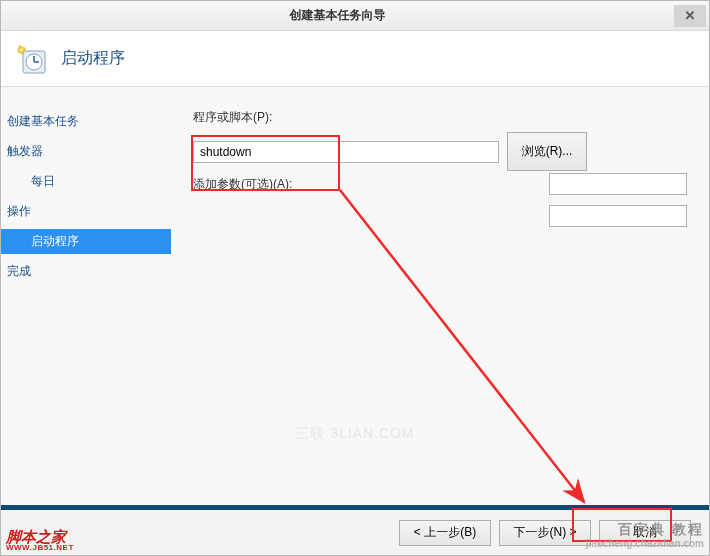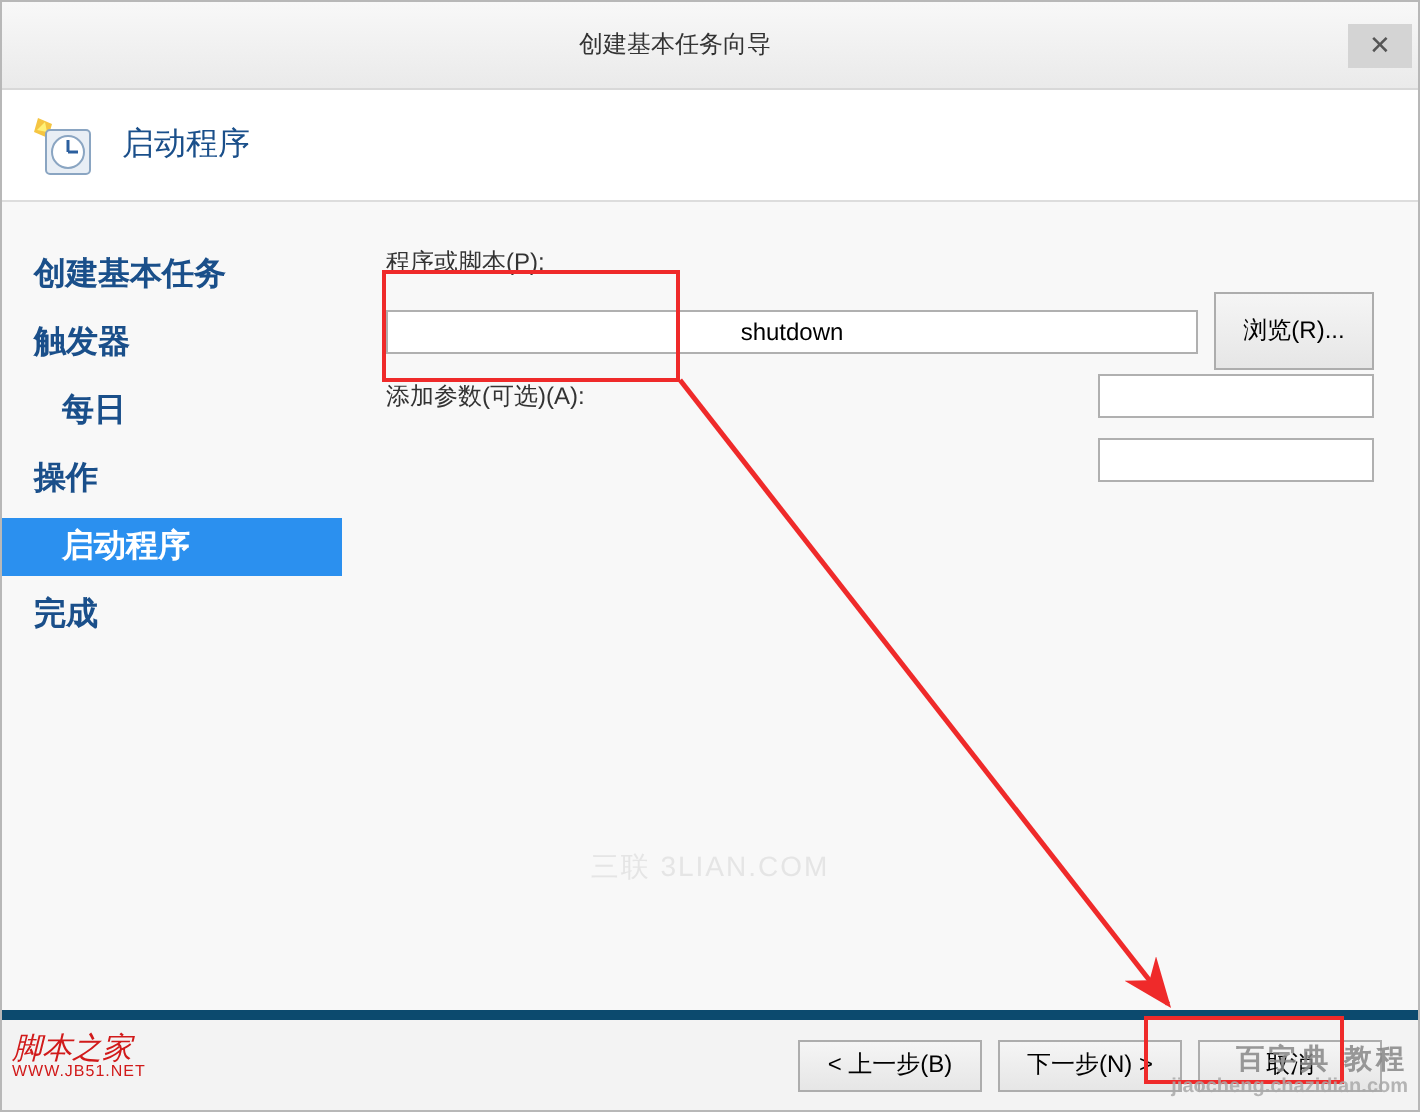--- a/index.html
+++ b/index.html
@@ -14,26 +14,27 @@
   }
   .window {
     border: 1px solid #b8b8b8;
     width: 710px;
     height: 556px;
     background: #fff;
     display: flex;
     flex-direction: column;
   }
   .titlebar {
-    height: 44px;
+    height: 30px;
     background: linear-gradient(#f8f8f8, #eaeaea);
     border-bottom: 1px solid #d8d8d8;
     display: flex;
     align-items: center;
     position: relative;
+    font-weight: bold;
   }
   .titlebar-title {
     flex: 1;
     text-align: center;
     font-size: 12px;
     color: #333;
   }
   .close-btn {
     width: 32px;
     height: 22px;
@@ -69,26 +70,25 @@
     flex: 1;
     display: flex;
     background: #f8f8f8;
   }
   .sidebar {
     width: 170px;
     background: #f8f8f8;
     padding-top: 22px;
   }
   .sb-item {
-    padding: 4px 0 4px 16px;
+    padding: 4px 0 4px 6px;
     color: #1a4f8a;
     cursor: pointer;
-    font-size: 16px;
+    font-size: 12px;
     margin-bottom: 5px;
-    font-weight: bold;
   }
   .sb-sub {
     padding-left: 30px;
   }
   .sb-item.selected {
     background: #2b90ef;
     color: #fff;
   }
   .main {
     flex: 1;
@@ -110,21 +110,21 @@
     gap: 8px;
   }
   .text-input {
     height: 22px;
     border: 1px solid #b0b0b0;
     padding: 2px 6px;
     font-size: 12px;
     background: #fff;
     font-family: inherit;
   }
-  .text-input.long { width: 406px; text-align: center; }
+  .text-input.long { width: 306px; }
   .btn {
     height: 39px;
     border: 1px solid #adadad;
     background: linear-gradient(#f5f5f5, #e6e6e6);
     font-size: 12px;
     padding: 0 10px;
     cursor: pointer;
     font-family: inherit;
   }
   .btn.browse { width: 80px; }
@@ -163,23 +163,23 @@
   }
   .arrow-svg {
     position: absolute;
     top: 0; left: 0;
     width: 710px; height: 556px;
     pointer-events: none;
   }
   .watermark-left {
     position: absolute;
     left: 6px;
-    bottom: 16px;
+    bottom: 4px;
     color: #d11a1a;
-    font-weight: normal;
+    font-weight: bold;
     font-style: italic;
     font-size: 15px;
     line-height: 1;
     pointer-events: none;
   }
   .watermark-left small {
     display: block;
     font-size: 8px;
     letter-spacing: 0.5px;
     font-style: normal;

